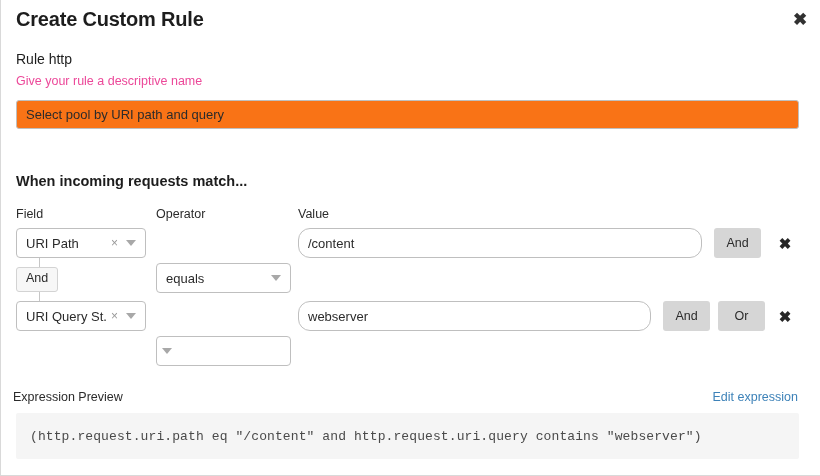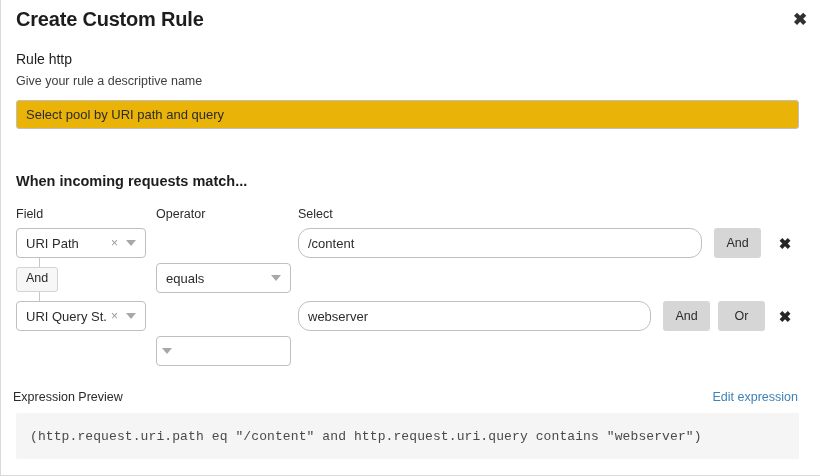--- a/index.html
+++ b/index.html
@@ -53,29 +53,29 @@
   .rule-name-label {
     position: absolute;
     left: 15px; top: 51px;
     font-size: 14px;
     color: #1d1d1d;
   }
   .rule-name-hint {
     position: absolute;
     left: 15px; top: 74px;
     font-size: 12.5px;
-    color: #404040;
+    color: #ec4899;
   }
   .rule-name-input {
     position: absolute;
     left: 15px; top: 100px;
     width: 783px; height: 29px;
     border: 1px solid #bfbfbf;
     border-radius: 3px;
-    background: #eab308;
+    background: #f97316;
     font-family: "Liberation Sans", sans-serif;
     font-size: 13px;
     color: #2b2b2b;
     padding: 0 9px;
     outline: none;
   }
 
   
   .section-heading {
     position: absolute;
@@ -253,21 +253,21 @@
   <button class="close-btn">✖</button>
 
   <div class="rule-name-label">Rule http</div>
   <div class="rule-name-hint">Give your rule a descriptive name</div>
   <input class="rule-name-input" type="text" value="Select pool by URI path and query" style="">
 
   <div class="section-heading">When incoming requests match...</div>
 
   <div class="col-label field">Field</div>
   <div class="col-label operator">Operator</div>
-  <div class="col-label value">Select</div>
+  <div class="col-label value">Value</div>
 
   <div class="cond-row row1">
     <div class="sel sel-field">
       <span class="sel-text">URI Path</span>
       <span class="sel-clear">×</span>
       <span class="caret"></span>
     </div>
     <div class="sel sel-operator">
       <span class="sel-text">equals</span>
       <span class="caret"></span>

